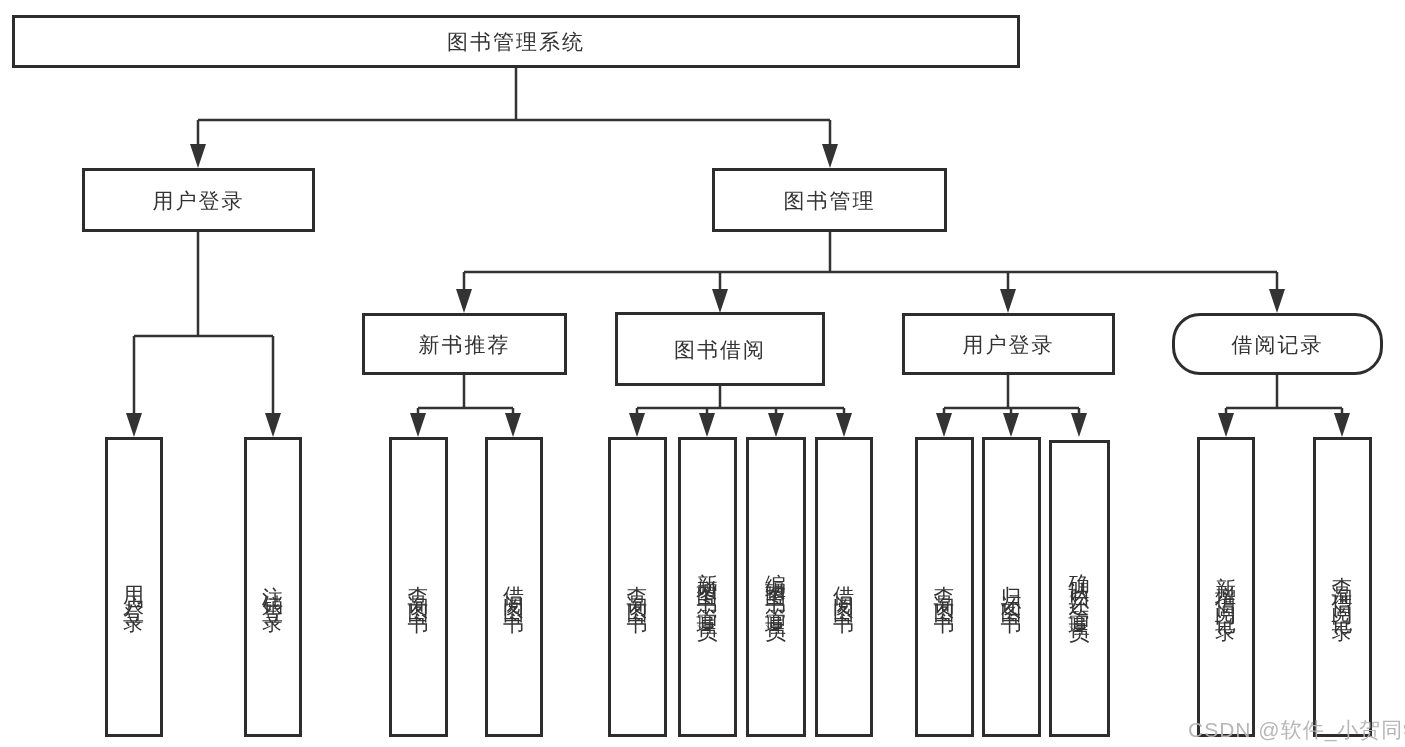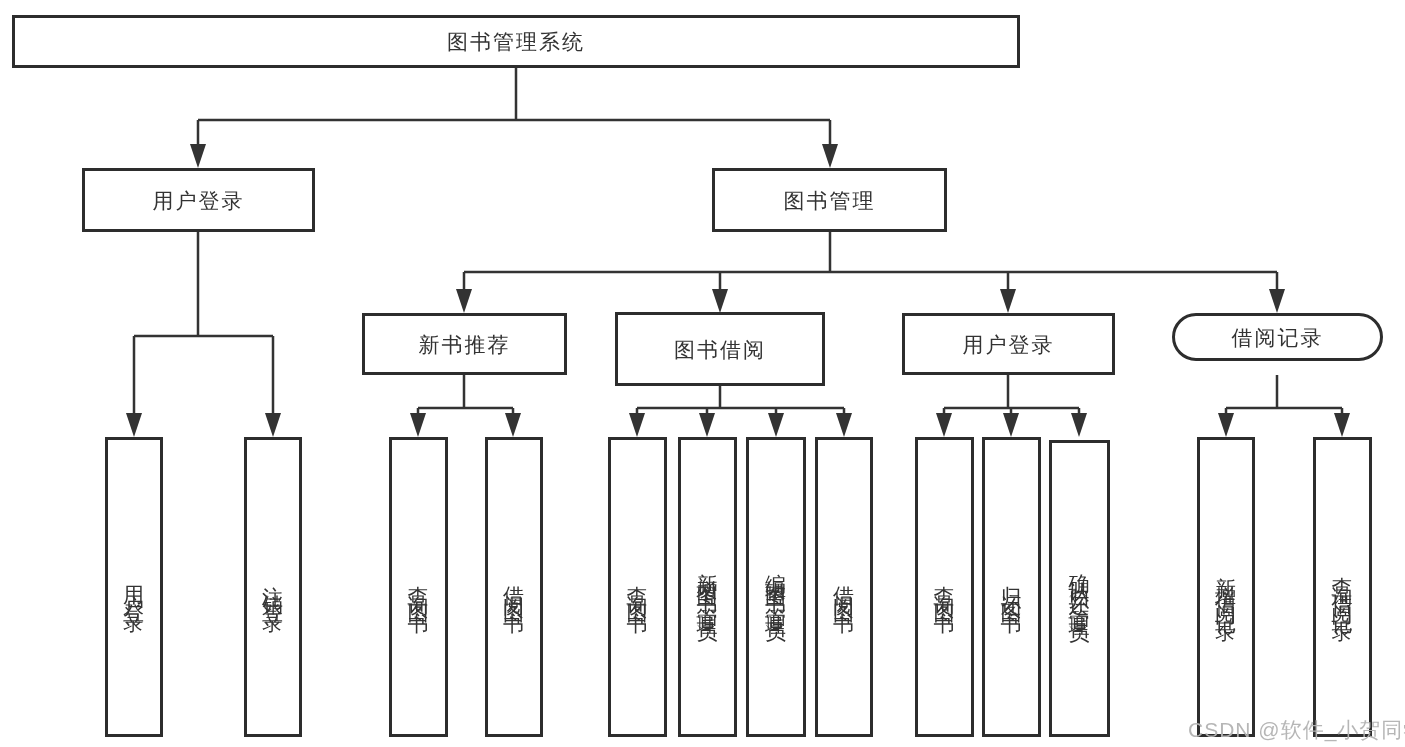--- a/index.html
+++ b/index.html
@@ -104,21 +104,21 @@
   </svg>
 
   <div class="node" style="left:12px; top:15px; width:1008px; height:53px;">图书管理系统</div>
 
   <div class="node" style="left:82px; top:168px; width:233px; height:64px;">用户登录</div>
   <div class="node" style="left:362px; top:313px; width:205px; height:62px;">新书推荐</div>
 
   <div class="node" style="left:712px; top:168px; width:235px; height:64px;">图书管理</div>
   <div class="node" style="left:615px; top:312px; width:210px; height:74px;">图书借阅</div>
   <div class="node" style="left:902px; top:313px; width:213px; height:62px;">用户登录</div>
-  <div class="node" style="left:1172px; top:313px; width:211px; height:48px;border-radius:28px;">借阅记录</div>
+  <div class="node" style="left:1172px; top:313px; width:211px; height:62px;border-radius:28px;">借阅记录</div>
 
   <div class="node leaf" style="left:105px; top:437px; width:58px; height:300px;">用户登录</div>
   <div class="node leaf" style="left:244px; top:437px; width:58px; height:300px;">注销登录</div>
 
   <div class="node leaf" style="left:389px; top:437px; width:59px; height:300px;">查询图书</div>
   <div class="node leaf" style="left:485px; top:437px; width:58px; height:300px;">借阅图书</div>
 
   <div class="node leaf" style="left:608px; top:437px; width:59px; height:300px;">查询图书</div>
   <div class="node leaf long" style="left:678px; top:437px; width:59px; height:300px;">新增图书（管理员）</div>
   <div class="node leaf long" style="left:746px; top:437px; width:60px; height:300px;">编辑图书（管理员）</div>

